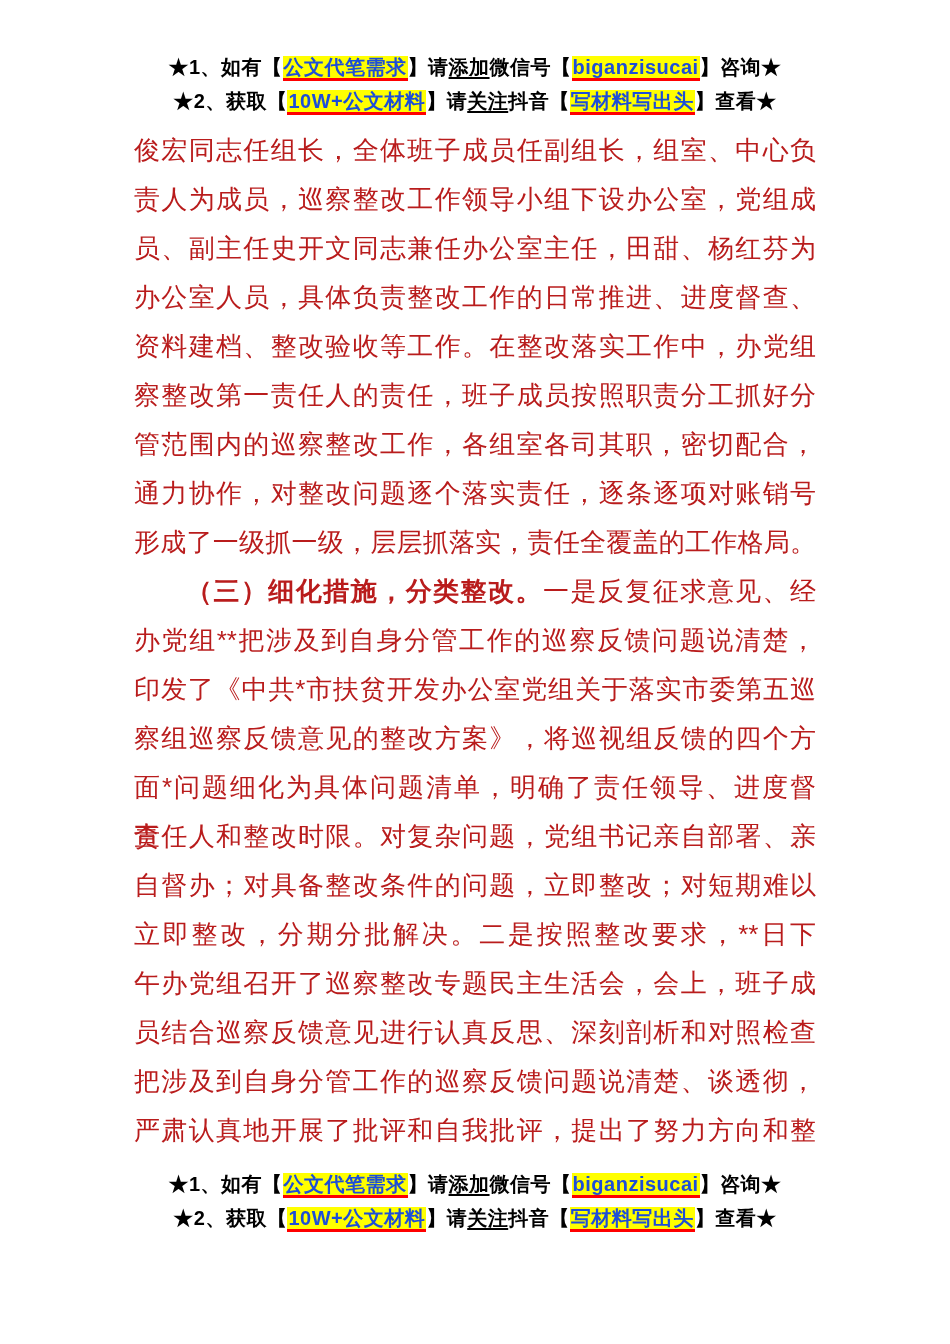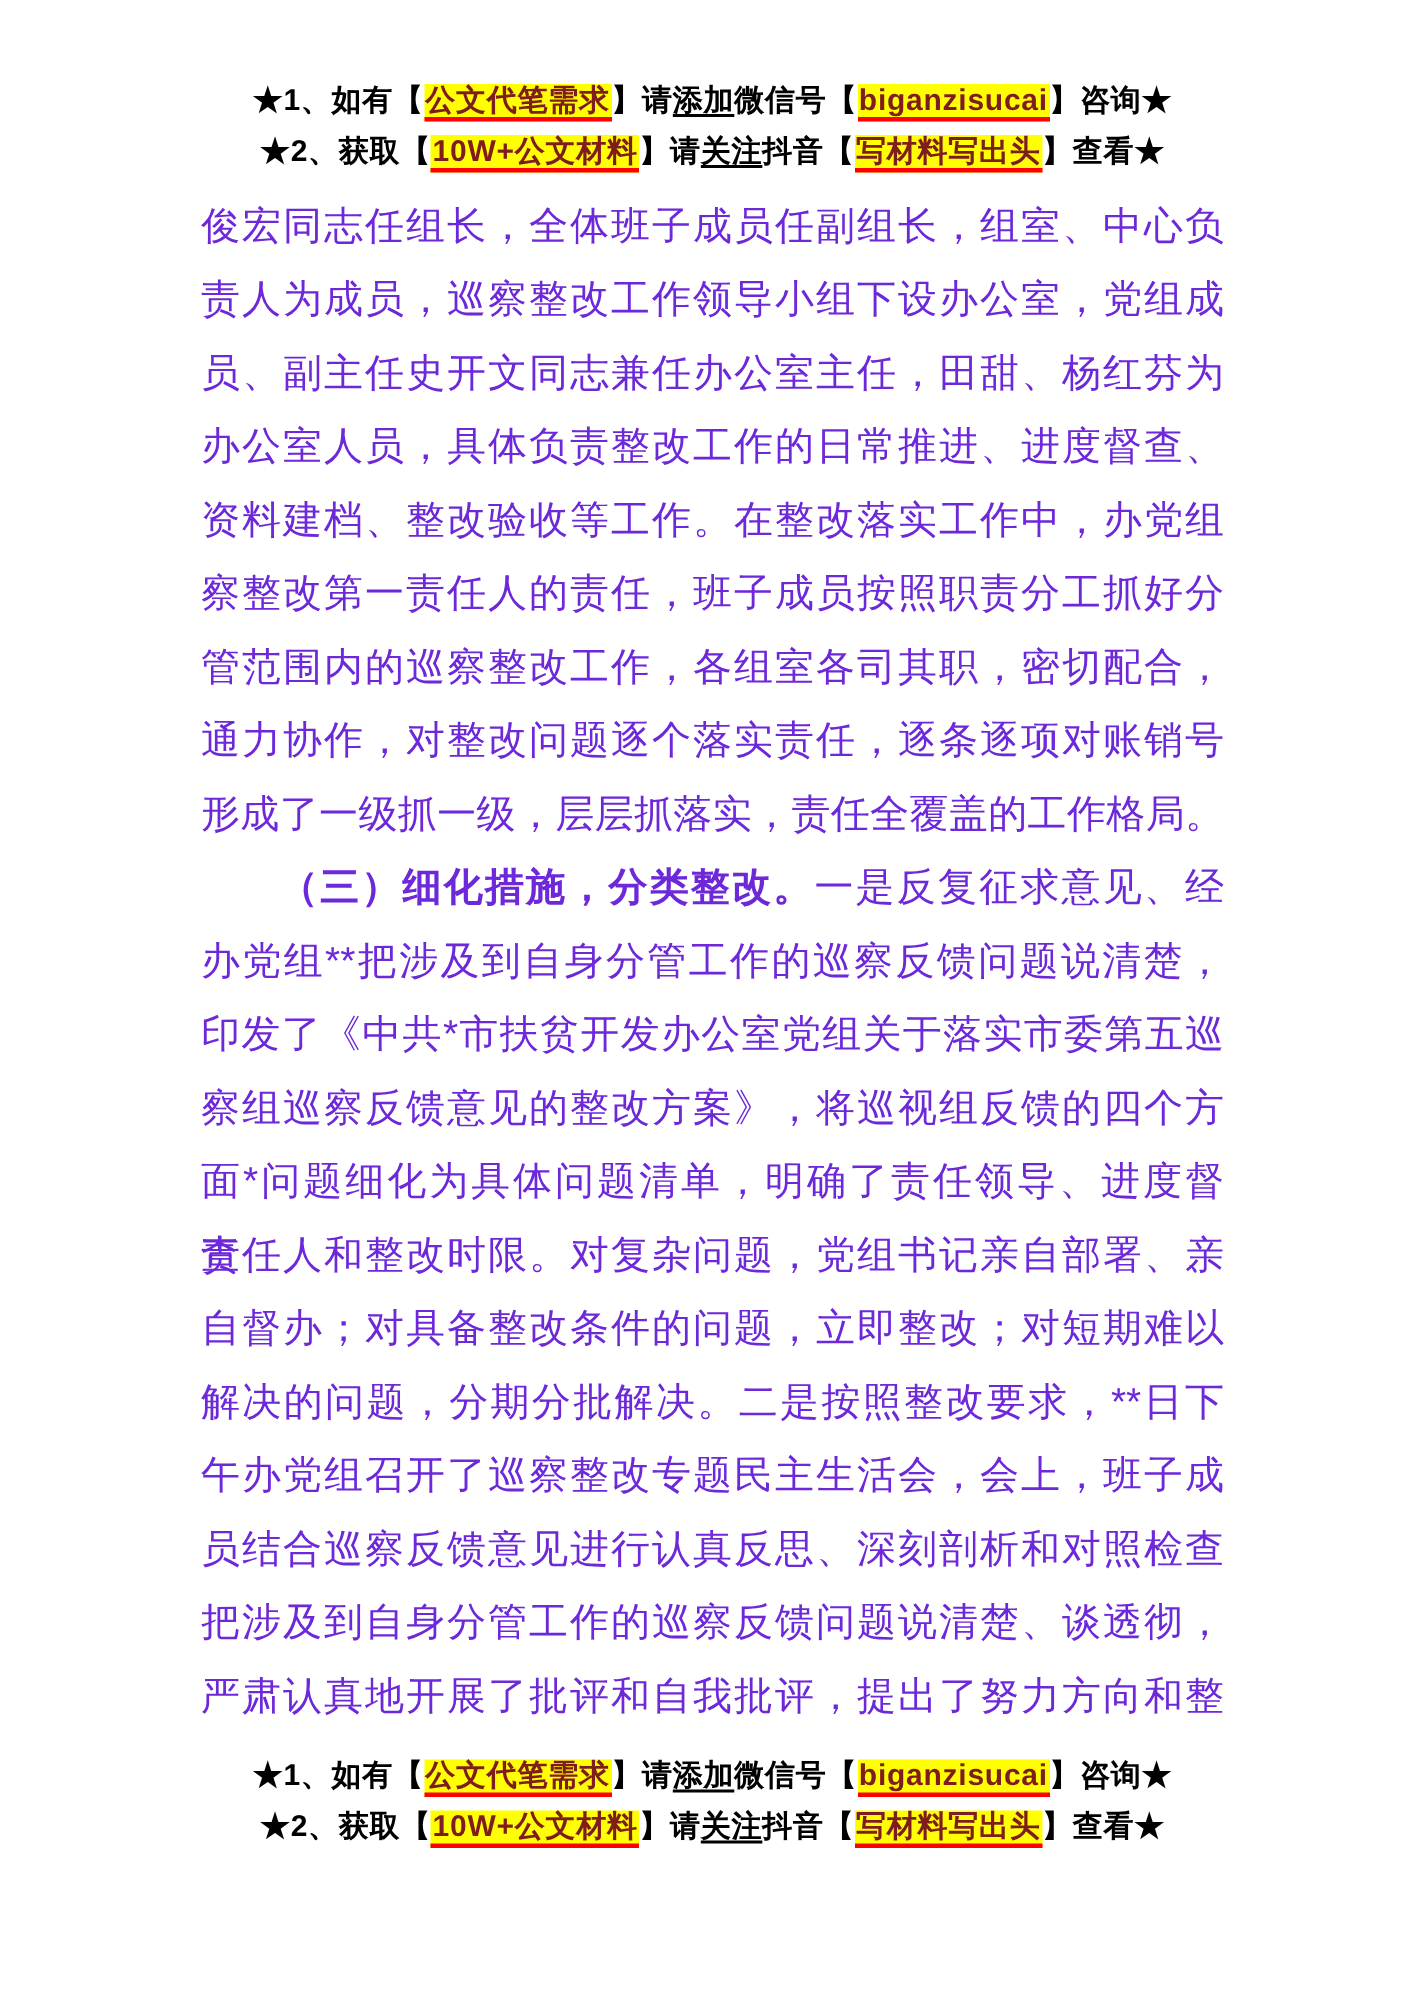--- a/index.html
+++ b/index.html
@@ -19,37 +19,37 @@
     font-weight: bold;
     font-size: 20px;
     line-height: 34px;
     color: #000000;
     letter-spacing: 0.5px;
   }
   .promo-header { padding-top: 50px; }
   .promo-footer { padding-top: 12px; }
   .promo-line { white-space: nowrap; }
   .seg-hl {
-    color: #7f1d1d;
+    color: #1d4ed8;
     background: #ffff00;
     border-bottom: 3px solid #ff0000;
     padding: 0 1px;
   }
   .seg-u {
     text-decoration: underline;
     text-decoration-thickness: 2px;
     text-underline-offset: 3px;
     text-align: center;
   }
   
   .doc-body {
     padding: 8px 134px 0 134px;
     font-size: 26px;
     line-height: 49px;
-    color: #6d28d9;
+    color: #b91c1c;
   }
   .doc-line {
     height: 49px;
     text-align: justify;
     text-align-last: justify;
     text-justify: inter-character;
     overflow: visible;
   }
   .doc-line.indent { padding-left: 52px; }
   .b { font-weight: bold; }
@@ -72,21 +72,21 @@
       <div class="doc-line"><span>管范围内的巡察整改工作，各组室各司其职，密切配合，</span></div>
       <div class="doc-line"><span>通力协作，对整改问题逐个落实责任，逐条逐项对账销号</span></div>
       <div class="doc-line"><span>形成了一级抓一级，层层抓落实，责任全覆盖的工作格局。</span></div>
       <div class="doc-line indent"><span class="b">（三）细化措施，分类整改。</span><span>一是反复征求意见、经</span></div>
       <div class="doc-line"><span>办党组**把涉及到自身分管工作的巡察反馈问题说清楚，</span></div>
       <div class="doc-line"><span>印发了《中共*市扶贫开发办公室党组关于落实市委第五巡</span></div>
       <div class="doc-line"><span>察组巡察反馈意见的整改方案》，将巡视组反馈的四个方</span></div>
       <div class="doc-line"><span>面*问题细化为具体问题清单，明确了责任领导、进度督查、</span></div>
       <div class="doc-line"><span>责任人和整改时限。对复杂问题，党组书记亲自部署、亲</span></div>
       <div class="doc-line"><span>自督办；对具备整改条件的问题，立即整改；对短期难以</span></div>
-      <div class="doc-line"><span>解决的问题，分期分批解决。二是按照整改要求，**日下</span></div>
+      <div class="doc-line"><span>立即整改，分期分批解决。二是按照整改要求，**日下</span></div>
       <div class="doc-line"><span>午办党组召开了巡察整改专题民主生活会，会上，班子成</span></div>
       <div class="doc-line"><span>员结合巡察反馈意见进行认真反思、深刻剖析和对照检查</span></div>
       <div class="doc-line"><span>把涉及到自身分管工作的巡察反馈问题说清楚、谈透彻，</span></div>
       <div class="doc-line"><span>严肃认真地开展了批评和自我批评，提出了努力方向和整</span></div>
     </div>
   <div class="promo promo-footer">
       <div class="promo-line"><span>★1、如有【</span><span class="seg-hl">公文代笔需求</span><span>】请</span><span class="seg-u">添加</span><span>微信号【</span><span class="seg-hl">biganzisucai</span><span>】咨询★</span></div>
       <div class="promo-line"><span>★2、获取【</span><span class="seg-hl">10W+公文材料</span><span>】请</span><span class="seg-u">关注</span><span>抖音【</span><span class="seg-hl">写材料写出头</span><span>】查看★</span></div>
     </div>
 </div>

